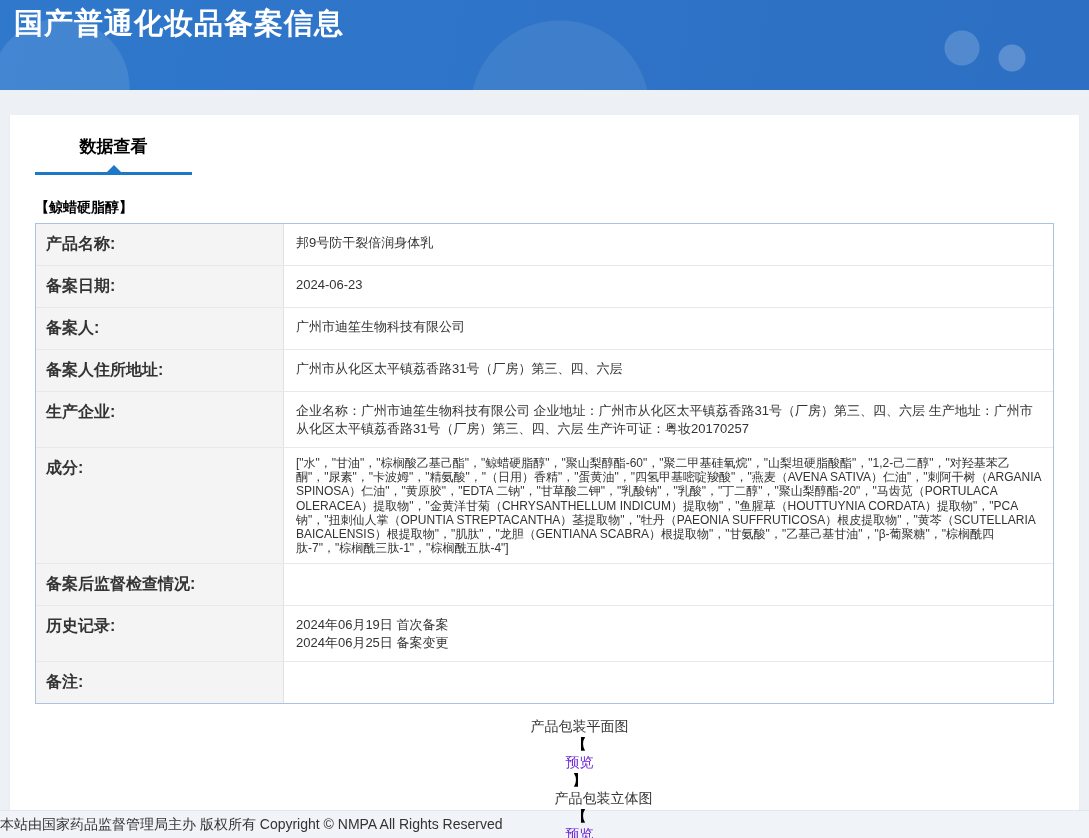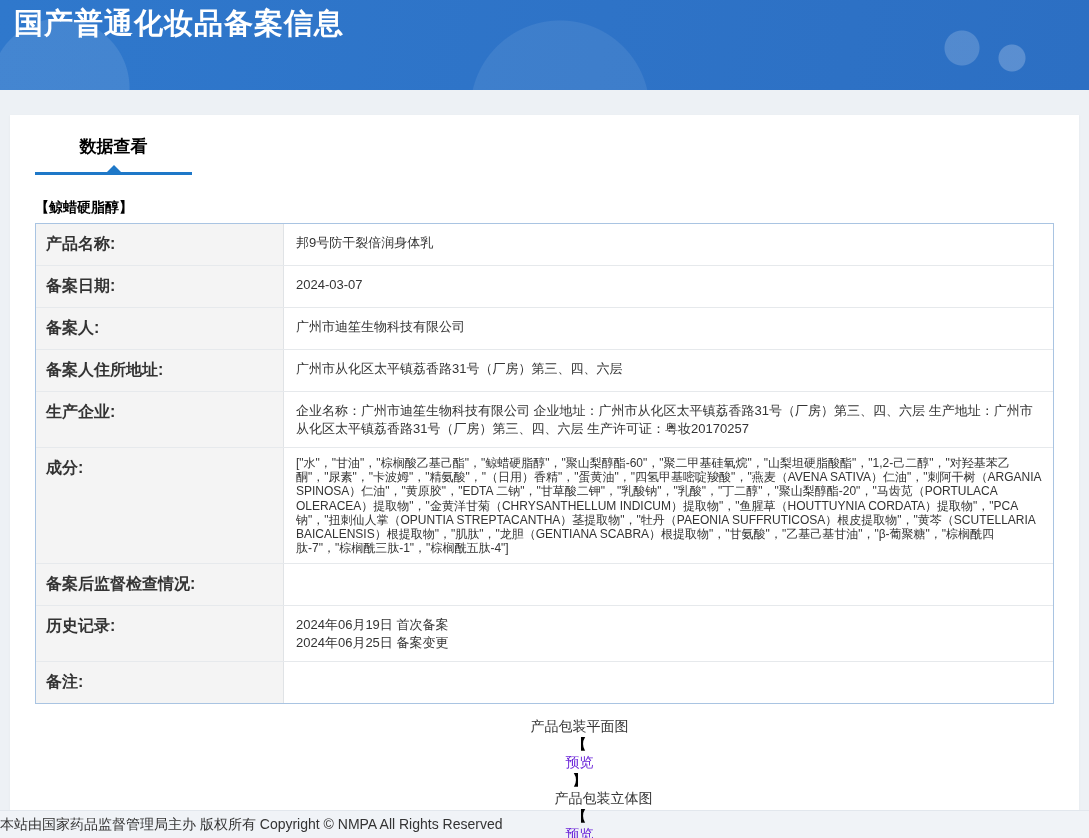--- a/index.html
+++ b/index.html
@@ -103,21 +103,21 @@
 
   <div class="section-title">【鲸蜡硬脂醇】</div>
 
   <div class="info-table">
     <div class="trow">
       <div class="tlabel">产品名称:</div>
       <div class="tvalue">邦9号防干裂倍润身体乳</div>
     </div>
     <div class="trow">
       <div class="tlabel">备案日期:</div>
-      <div class="tvalue">2024-03-07</div>
+      <div class="tvalue">2024-06-23</div>
     </div>
     <div class="trow">
       <div class="tlabel">备案人:</div>
       <div class="tvalue">广州市迪笙生物科技有限公司</div>
     </div>
     <div class="trow">
       <div class="tlabel">备案人住所地址:</div>
       <div class="tvalue">广州市从化区太平镇荔香路31号（厂房）第三、四、六层</div>
     </div>
     <div class="trow">

